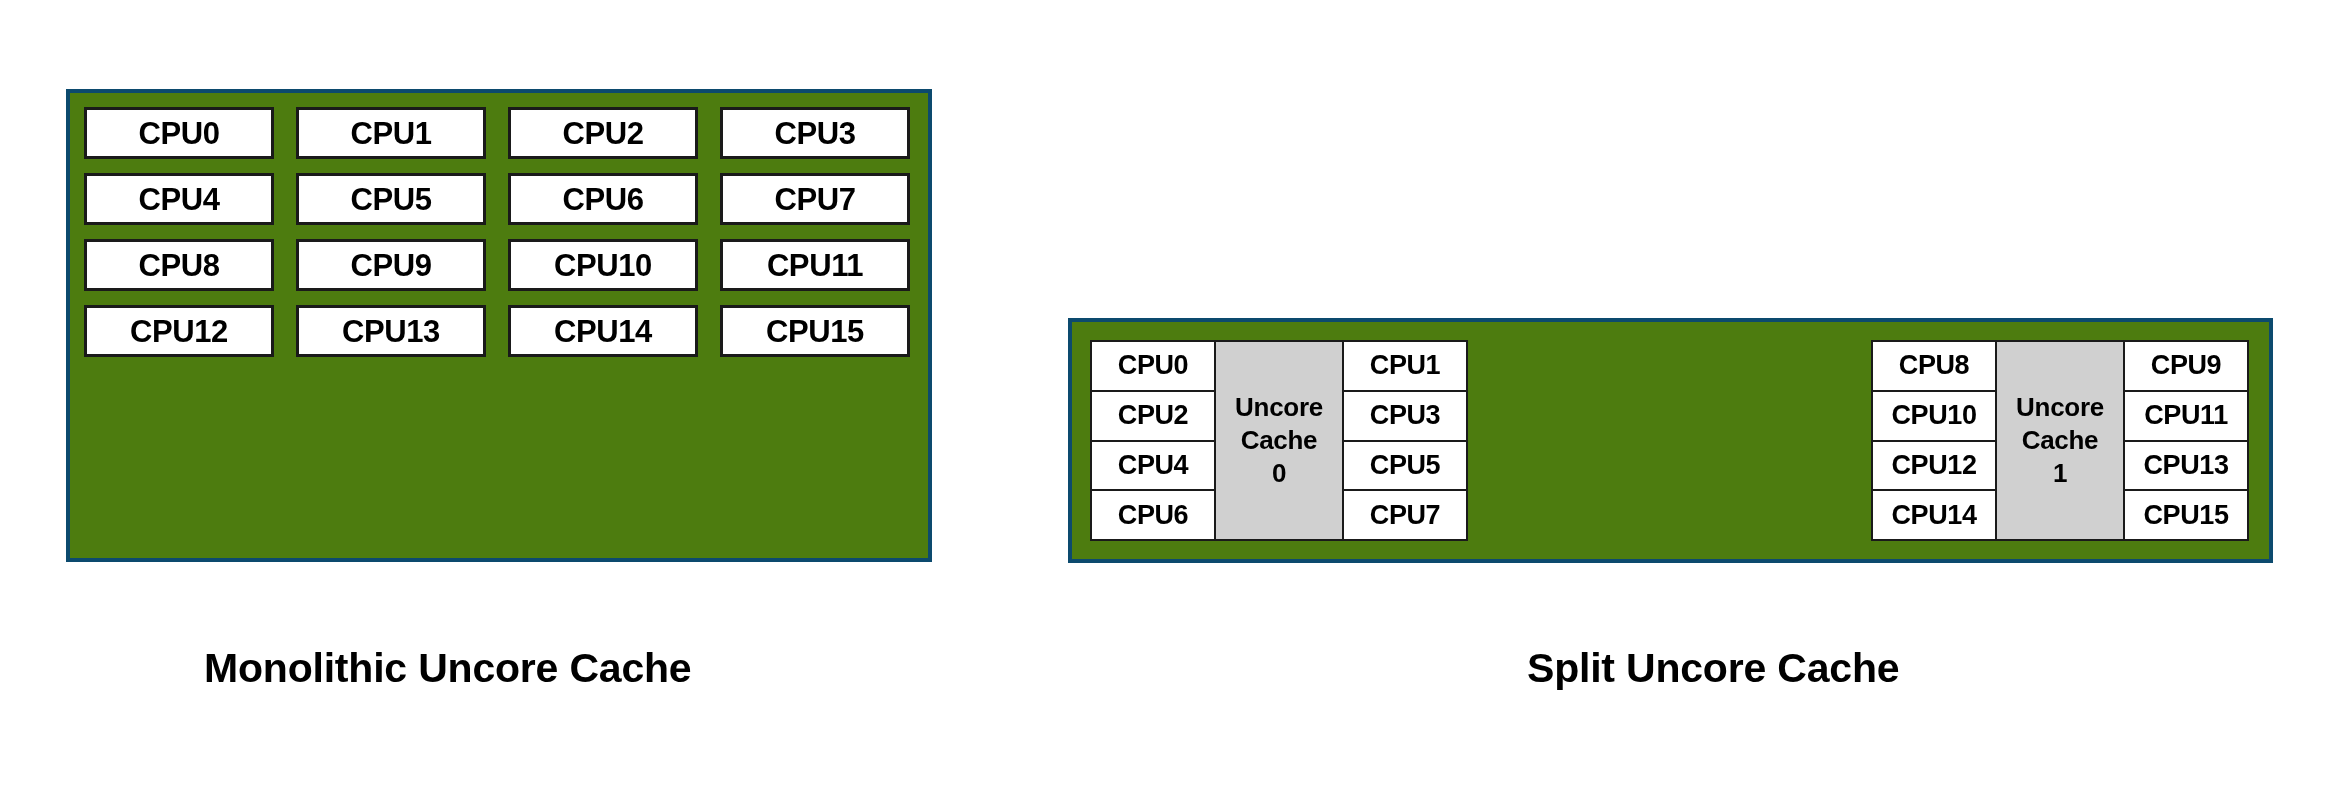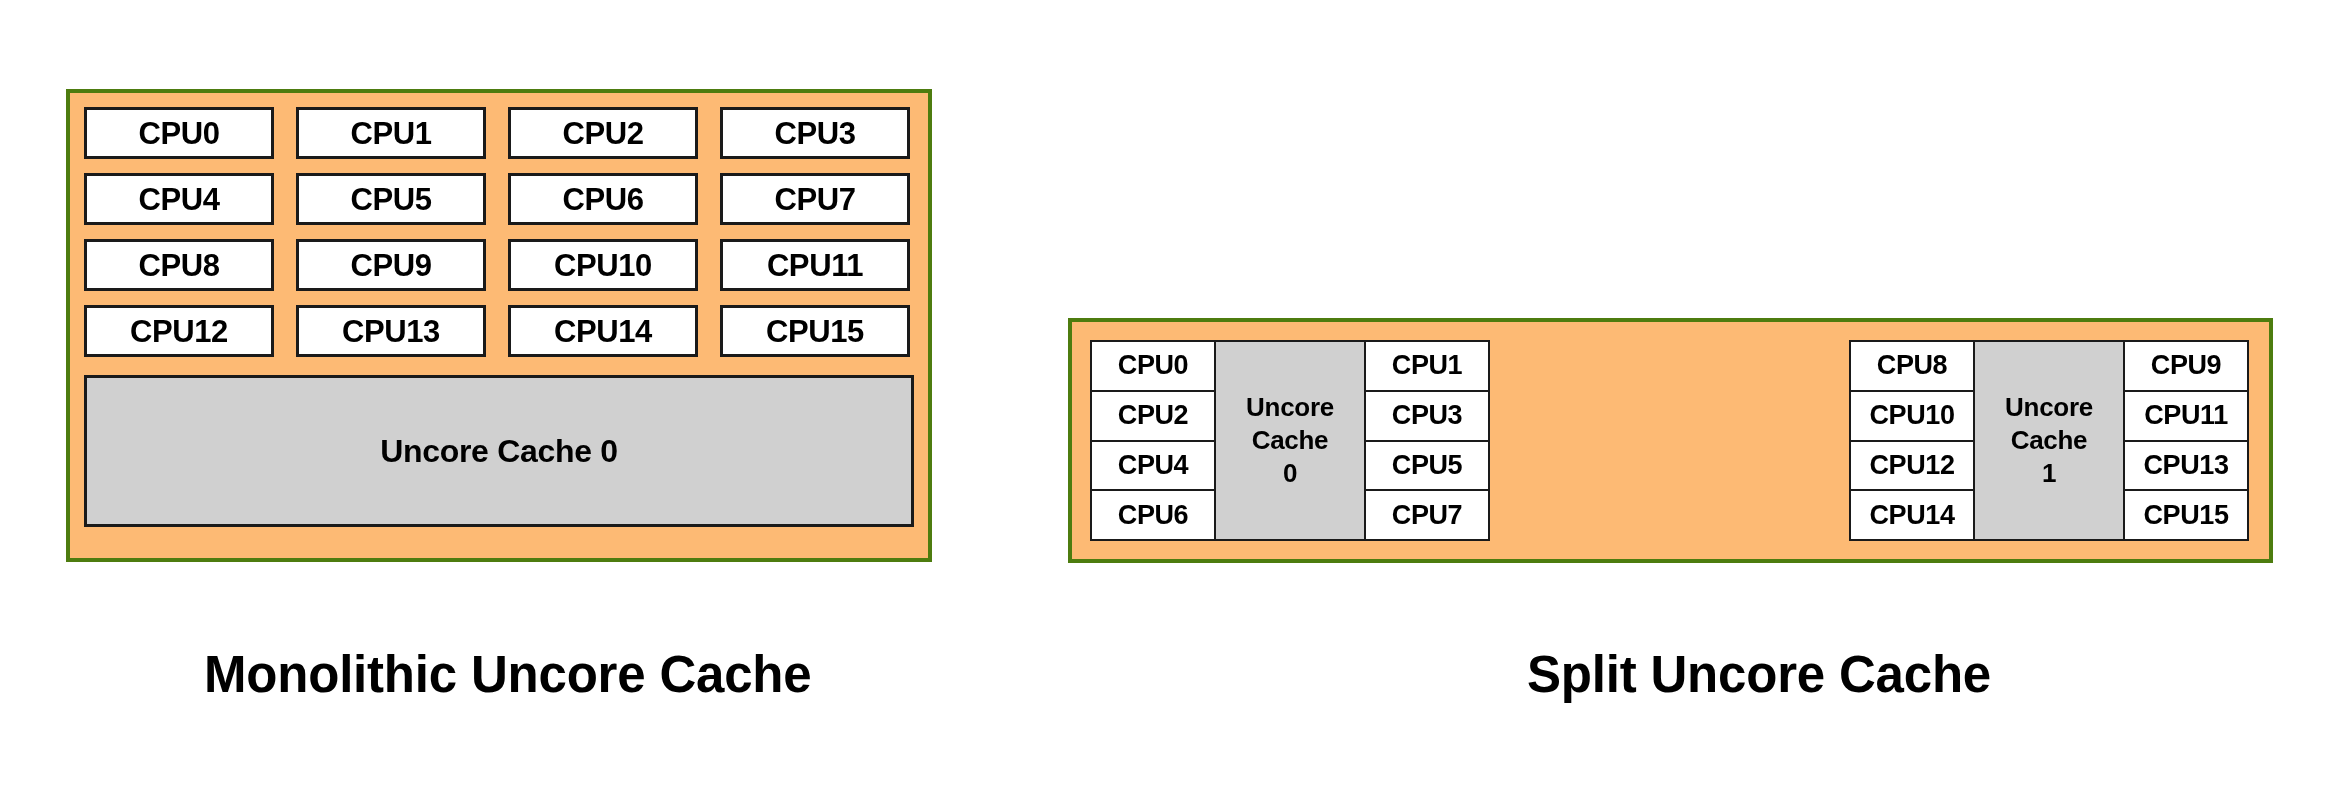--- a/index.html
+++ b/index.html
@@ -30,22 +30,22 @@
   #figure-split {
     left: 1068px;
     top: 318px;
     width: 1205px;
     height: 245px;
   }
 
   
   .package-box {
     box-sizing: border-box;
-    border: 4px solid #4d7c0f;
-    background: #fdba74;
+    border: 4px solid #0c4a6e;
+    background: #4d7c0f;
     width: 100%;
     height: 100%;
   }
   #monolithic-package {
     padding: 14px 16px 14px 14px;
   }
   #split-package {
     padding: 18px 20px 18px 18px;
     display: flex;
     flex-direction: row;
@@ -119,21 +119,21 @@
     letter-spacing: -0.4px;
     color: #000000;
     line-height: 1;
     font-stretch: condensed;
   }
   .cpu-column .cpu-stack-cell + .cpu-stack-cell {
     margin-top: -2px;
   }
   .cache-column {
     box-sizing: border-box;
-    width: 152px;
+    width: 130px;
     border: 2px solid #1a1a1a;
     background: #d0d0d0;
     display: flex;
     flex-direction: column;
     align-items: center;
     justify-content: center;
     font-weight: bold;
     font-size: 26px;
     color: #000000;
     line-height: 1.28;
@@ -144,21 +144,21 @@
   }
   .cache-column .cache-line {
     display: block;
     text-align: center;
   }
 
   
   .caption {
     position: absolute;
     font-weight: bold;
-    font-size: 51px;
+    font-size: 41px;
     color: #000000;
     white-space: nowrap;
     letter-spacing: -0.2px;
     font-stretch: condensed;
   }
   #caption-monolithic {
     left: 204px;
     top: 645px;
   }
   #caption-split {
@@ -187,21 +187,20 @@
       <div class="cpu-cell">CPU9</div>
       <div class="cpu-cell">CPU10</div>
       <div class="cpu-cell">CPU11</div>
 
       <div class="cpu-cell">CPU12</div>
       <div class="cpu-cell">CPU13</div>
       <div class="cpu-cell">CPU14</div>
       <div class="cpu-cell">CPU15</div>
     </div>
 
-    <div id="monolithic-cache">Uncore Cache 0</div>
 
   </div>
 </div>
 
 <div class="caption" id="caption-monolithic">Monolithic Uncore Cache</div>
 
 <div class="figure" id="figure-split">
   <div class="package-box" id="split-package">
 
     <div class="node-group">

